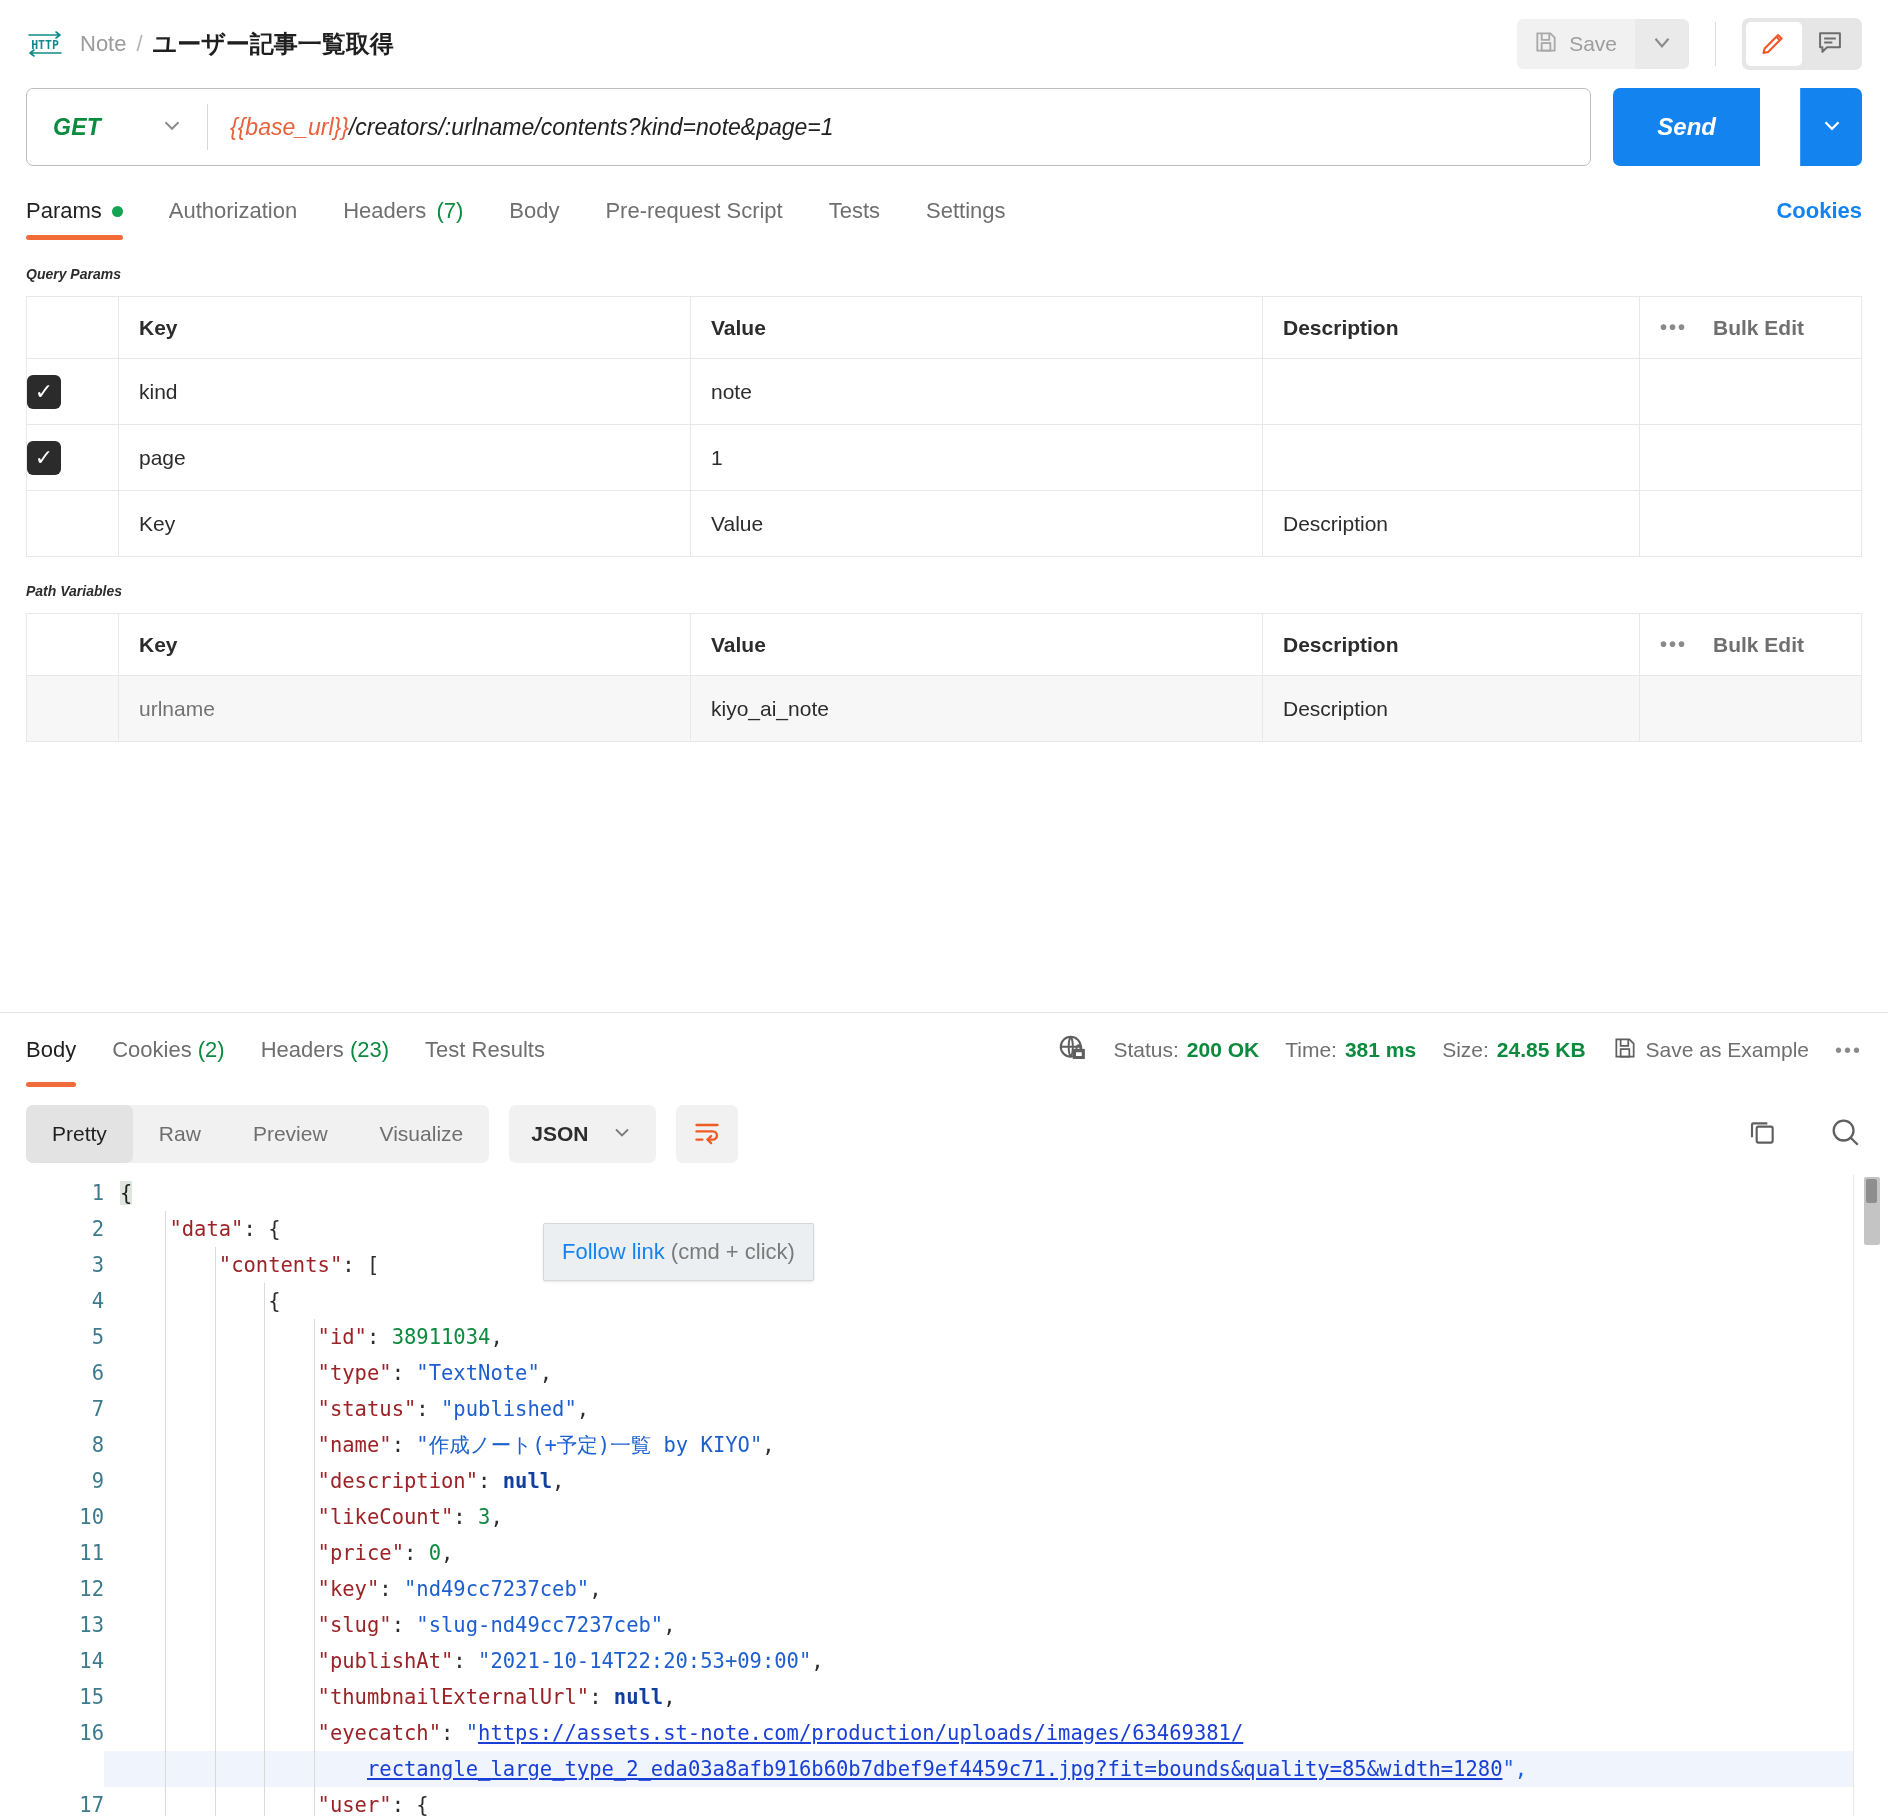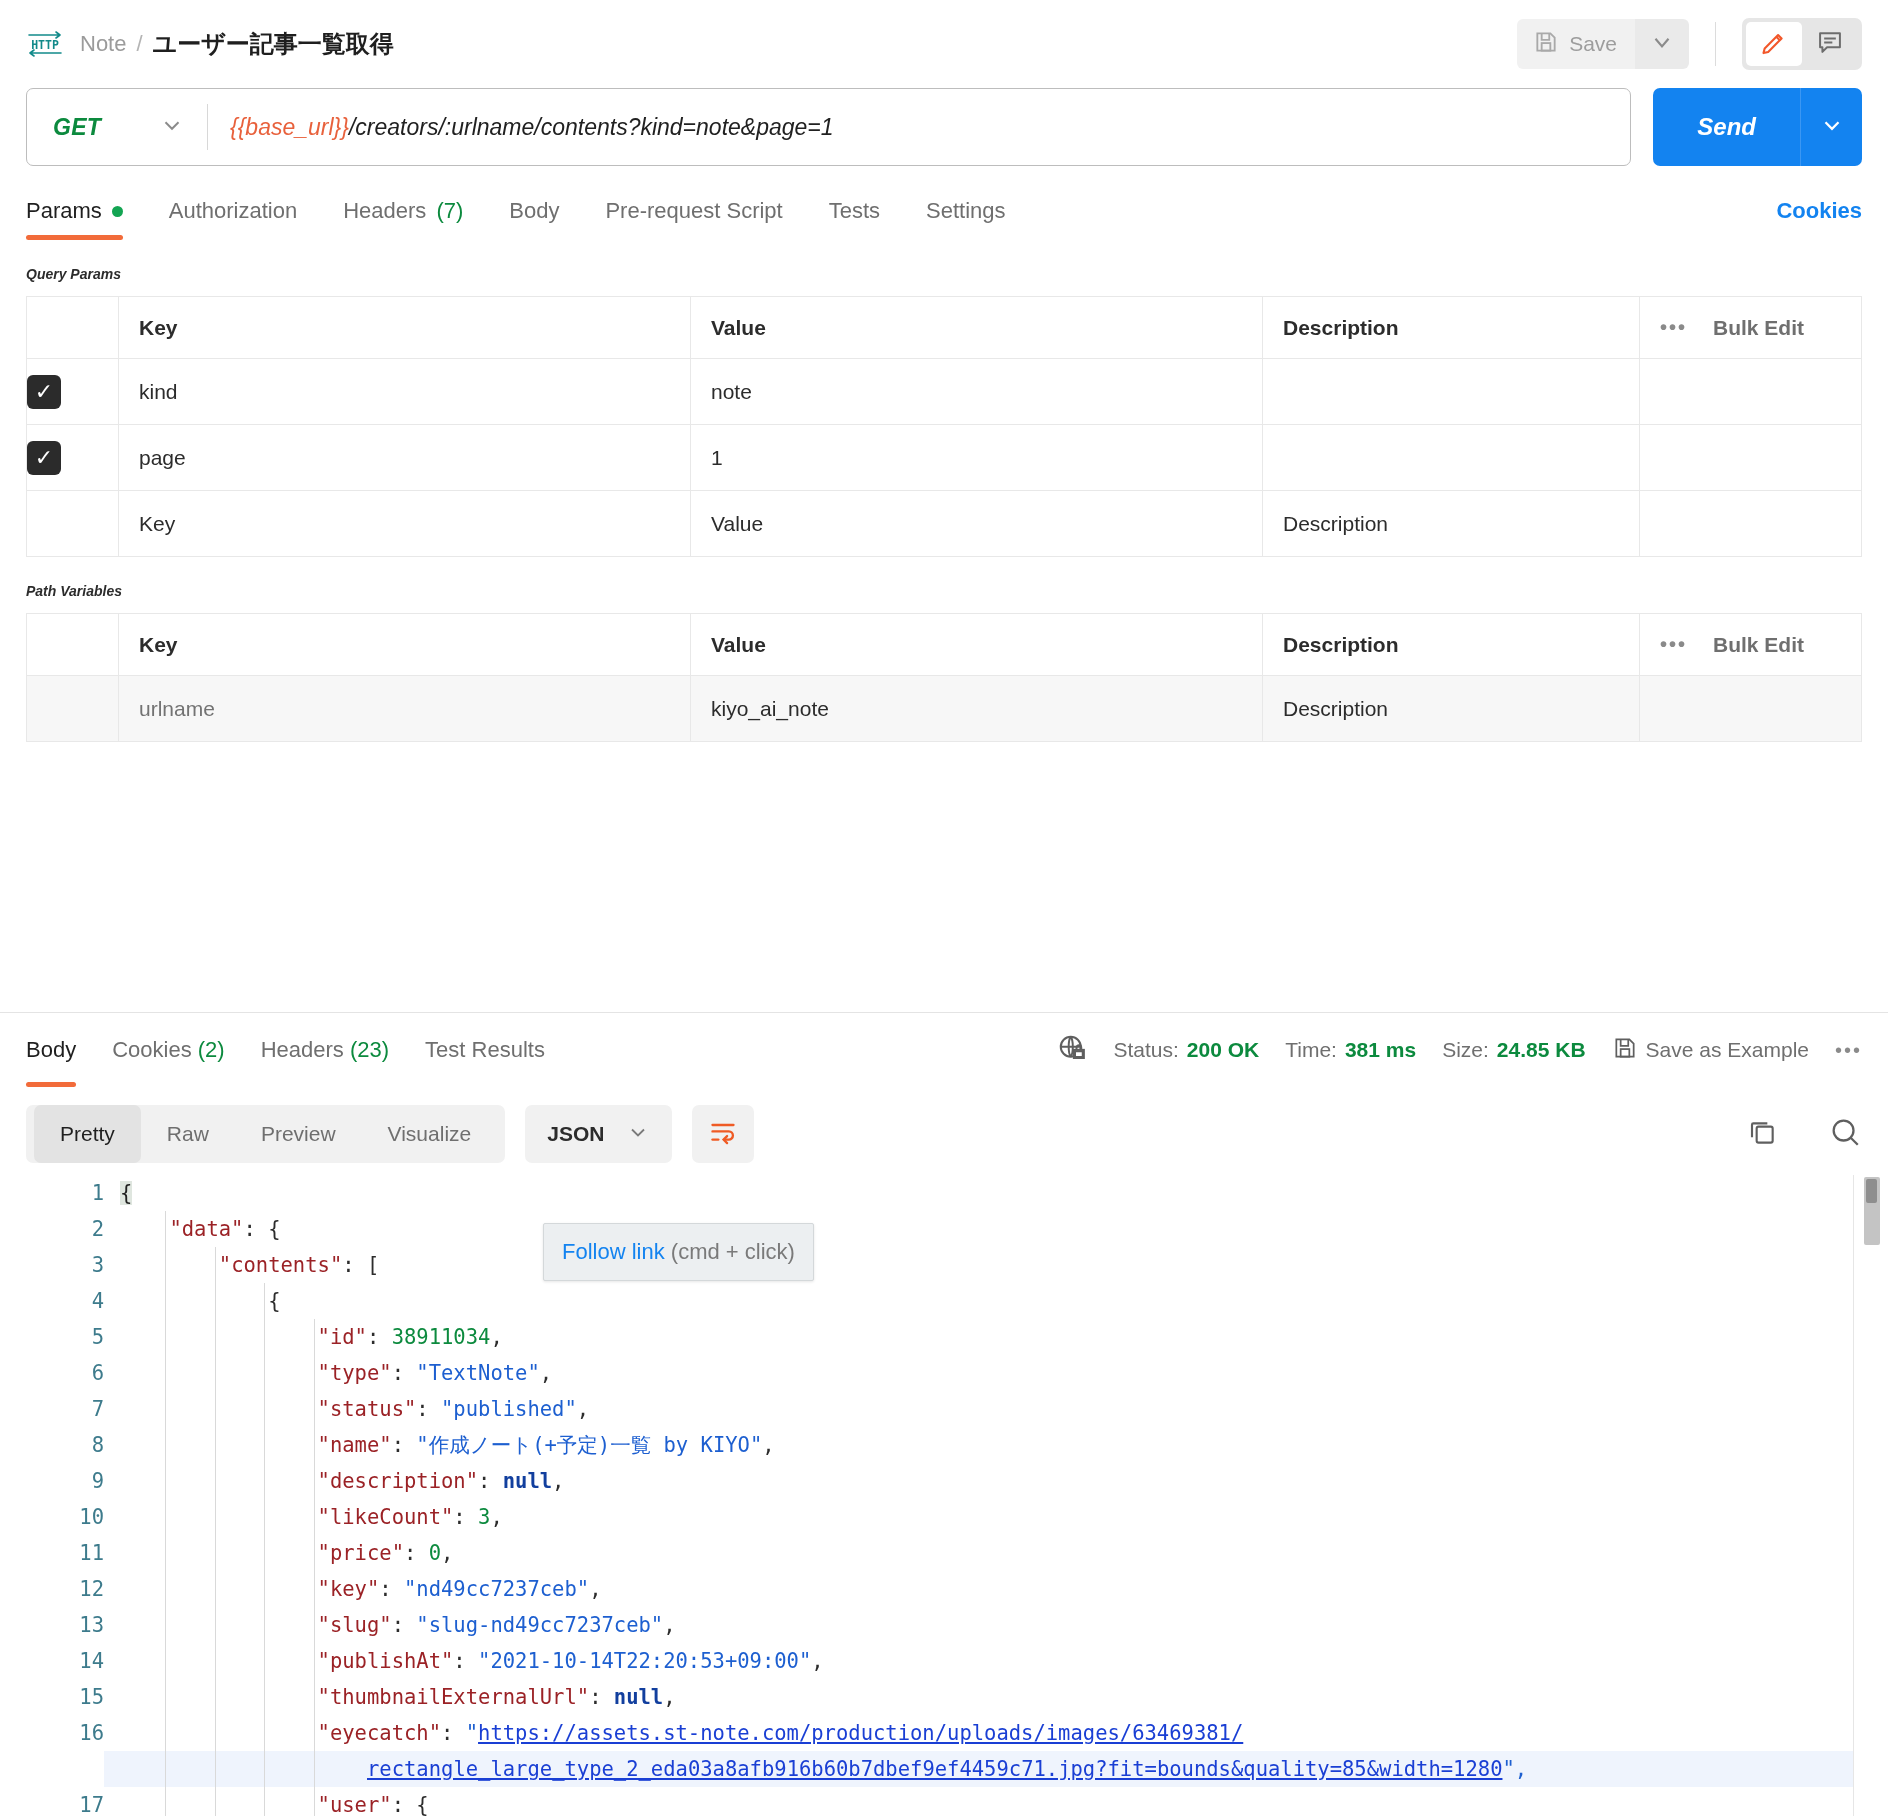--- a/index.html
+++ b/index.html
@@ -41,21 +41,21 @@
     display:flex; align-items:center; background:#fff;
   }
   .method{ width:180px; display:flex; align-items:center; justify-content:space-between; padding:0 22px 0 26px;}
   .method-label{ color:#0c8a3e; font-weight:bold; font-size:23px; letter-spacing:.3px;}
   .method-div{ width:1px;height:46px;background:#d8d8d8; }
   .urlinput{
     flex:1; padding:0 22px; font-size:23px; white-space:nowrap; overflow:hidden;
     font-family:"Liberation Sans", sans-serif;
   }
   .var{ color:#e8613c; }
-  .sendwrap{ display:flex; }
+  .sendwrap{ display:flex;gap:40px; }
   .send-btn{
     background:#1383f0; color:#fff; font-size:24px; font-weight:bold;
     height:78px; padding:0 44px; border-radius:7px 0 0 7px;
     display:flex;align-items:center;justify-content:center;
   }
   .send-caret{
     background:#1383f0; width:62px;height:78px; border-radius:0 7px 7px 0;
     display:flex;align-items:center;justify-content:center; color:#fff;
     border-left:1px solid #3b97f3;
   }
@@ -103,21 +103,21 @@
   .resptabs{ display:flex; align-items:flex-end; height:74px;}
   .rstab{ font-size:22px; color:#6f6f6f; height:74px; display:flex;align-items:center; margin-right:36px; position:relative;}
   .rstab.active{ color:#1f1f1f; font-weight:normal;}
   .rstab.active:after{ content:""; position:absolute; left:0; right:0; bottom:0; height:5px; background:#f26b3a; border-radius:3px;}
   .meta{ margin-left:auto; display:flex; align-items:center; gap:26px; font-size:21px; color:#6f6f6f;}
   .meta .v{ color:#0c8a3e; font-weight:bold;}
   .meta-item{ display:flex; gap:8px; align-items:center;justify-content:flex-end;}
 
   
   .viewbar{ position:absolute; left:0; right:0; top:1093px; height:82px; display:flex; align-items:center; padding:0 26px; gap:20px;}
-  .pillgroup{ display:flex; background:#f1f1f1; border-radius:7px; height:58px; align-items:center; padding:8px;}
+  .pillgroup{ display:flex; background:#f1f1f1; border-radius:7px; height:58px; align-items:center; padding:0;}
   .pill{ font-size:21px; color:#6f6f6f; height:58px; display:flex;align-items:center; padding:0 26px; border-radius:7px;}
   .pill.active{ background:#e3e3e3; color:#1f1f1f; }
   .selbox{ display:flex; align-items:center; gap:22px; background:#f1f1f1; border-radius:7px; height:58px; padding:0 22px; font-size:21px; color:#2c2c2c; font-weight:bold;}
   .wrapbtn{ background:#f1f1f1; border-radius:7px; height:58px;width:62px; display:flex;align-items:center;justify-content:center;}
   .viewbar-right{ margin-left:auto; display:flex; align-items:center; gap:50px; color:#5f5f5f;}
 
   
   .code{
     position:absolute; left:0; right:0; top:1175px; bottom:0;
     font-family:"DejaVu Sans Mono", monospace; font-size:20.5px; line-height:36px;

